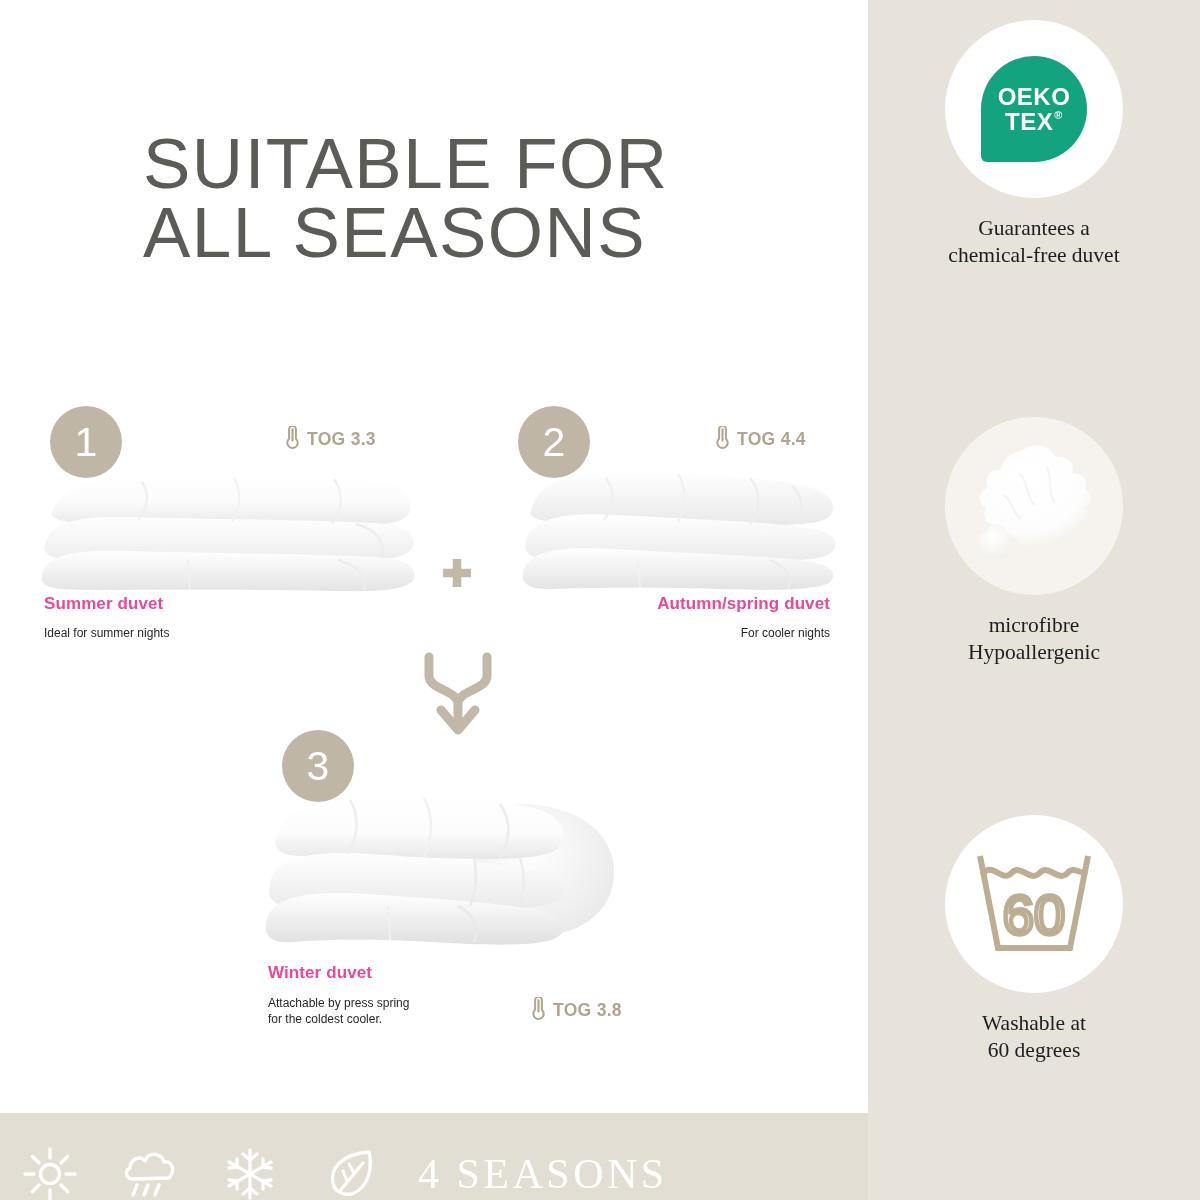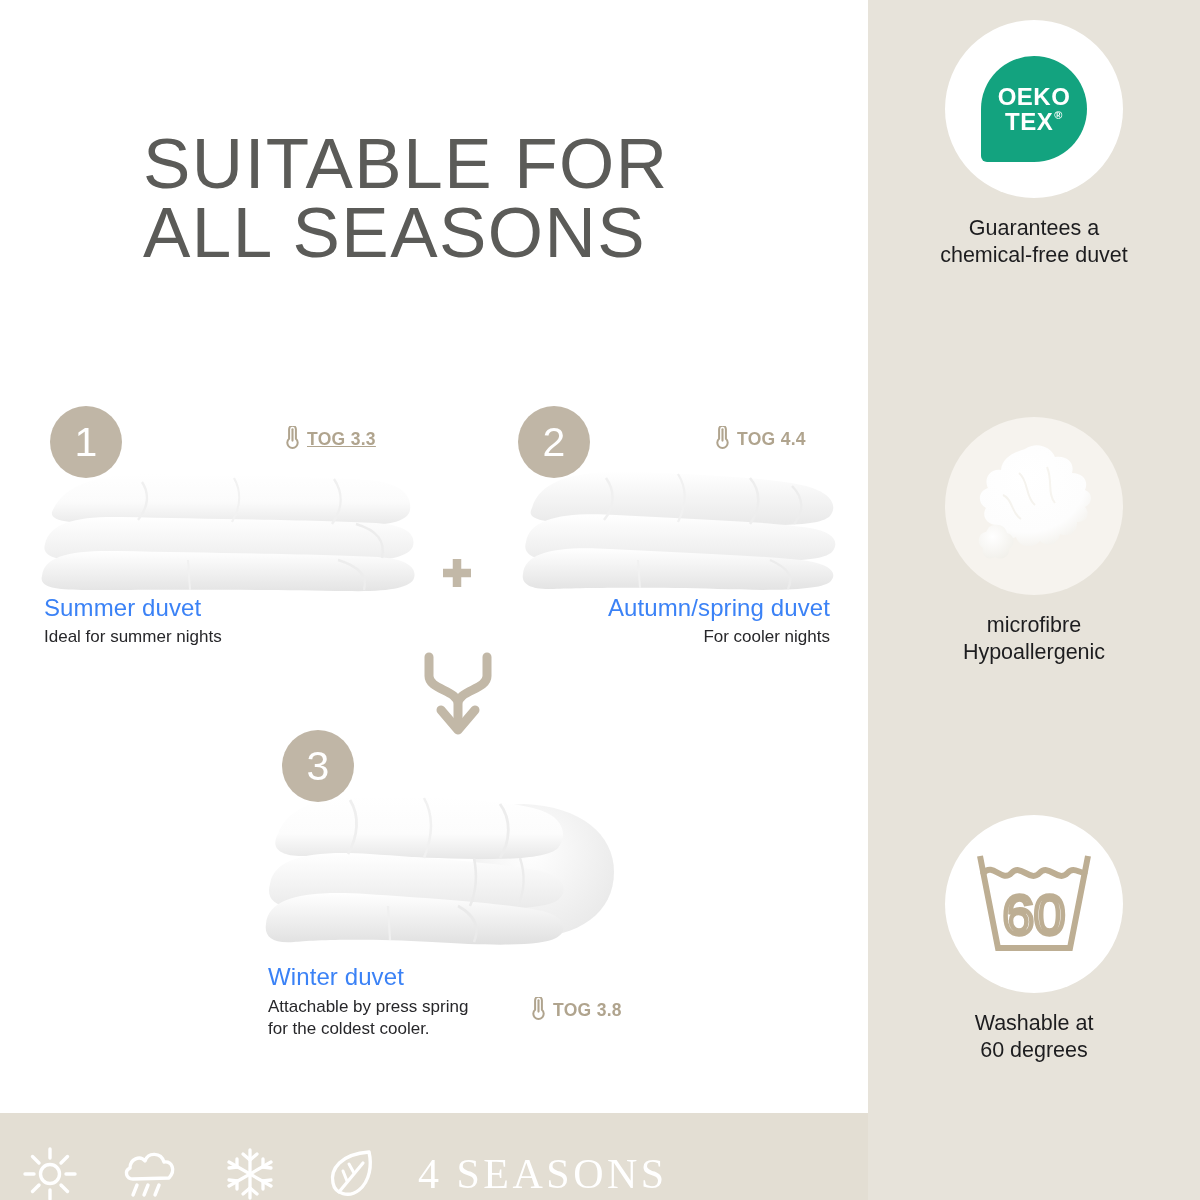--- a/index.html
+++ b/index.html
@@ -39,25 +39,25 @@
     color:#b0a48e; font-size:17.5px; font-weight:bold;
     letter-spacing:0.3px; z-index:5;
   }
   .tog svg { display:block; }
 
   
   .duvet { position:absolute; z-index:2; }
   .duvet svg { display:block; }
 
   .prod-title {
-    position:absolute; color:#3b82f6; font-size:24px; font-weight:normal;
+    position:absolute; color:#ec4899; font-size:17px; font-weight:bold;
     letter-spacing:0.1px; white-space:nowrap;
   }
   .prod-sub {
-    position:absolute; color:#27272a; font-size:17px; font-weight:400;
+    position:absolute; color:#27272a; font-size:12px; font-weight:400;
     line-height:1.32;
   }
 
   .plusmark { position:absolute; }
   .arrowmark { position:absolute; }
 
   
   .seasonbar {
     position:absolute; left:0; bottom:0; width:868px; height:121px;
     background:#e3ded3;
@@ -79,21 +79,21 @@
   .fcircle {
     width:178px; height:178px; border-radius:50%;
     margin:0 auto; display:flex; align-items:center; justify-content:center;
     position:relative;
     text-align:right;
   }
   .fcircle.white { background:#ffffff; }
   .fcircle.cream { background:#f6f3ee; }
   .fcaption {
     margin-top:17px; font-size:21.5px; line-height:1.27;
-    color:#1d1d1f; font-weight:400;
+    color:#1d1d1f; font-weight:400;font-family:Liberation Serif, serif;
   }
   .oeko {
     width:106px; height:106px; background:#13a37f;
     border-radius:50% 50% 50% 6px;
     display:flex; flex-direction:column;
     align-items:center; justify-content:center;
     color:#ffffff; font-weight:bold; letter-spacing:0.5px;
   }
   .oeko .l1 { font-size:24px; line-height:1.05; }
   .oeko .l2 { font-size:24px; line-height:1.05; display:flex; align-items:flex-start; }
@@ -108,21 +108,21 @@
 
     <div class="headline">
       <div>SUITABLE FOR</div>
       <div>ALL SEASONS</div>
     </div>
 
     <div class="badge" style="left:50px; top:372px;">
       <span>1</span>
     </div>
 
-    <div class="tog" style="left:283px; top:392px;text-decoration:underline;">
+    <div class="tog" style="left:283px; top:392px;">
       <span>
         <svg width="19" height="27" viewBox="0 0 19 27">
           <path d="M9.5 3.2v11.4" stroke="#b0a48e" stroke-width="2.1" fill="none" stroke-linecap="round"></path>
           <path d="M6.1 3.2a3.4 3.4 0 0 1 6.8 0v9.6a5.2 5.2 0 1 1-6.8 0z" stroke="#b0a48e" stroke-width="2" fill="none" stroke-linejoin="round"></path>
         </svg>
       </span>
       <span>TOG 3.3</span>
     </div>
 
     <div class="duvet" style="left:38px; top:432px;">

